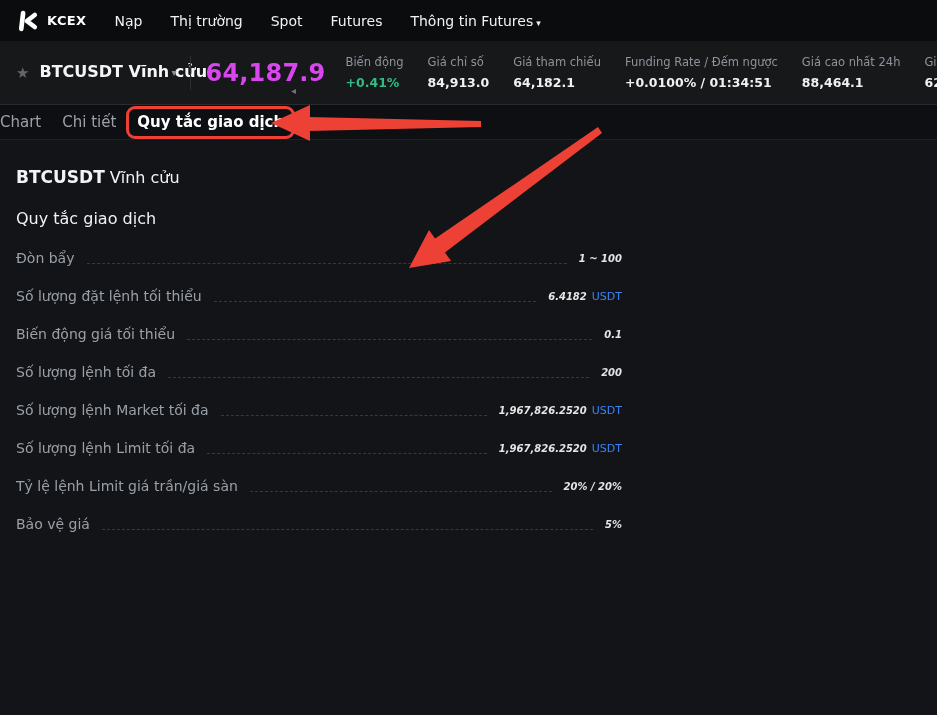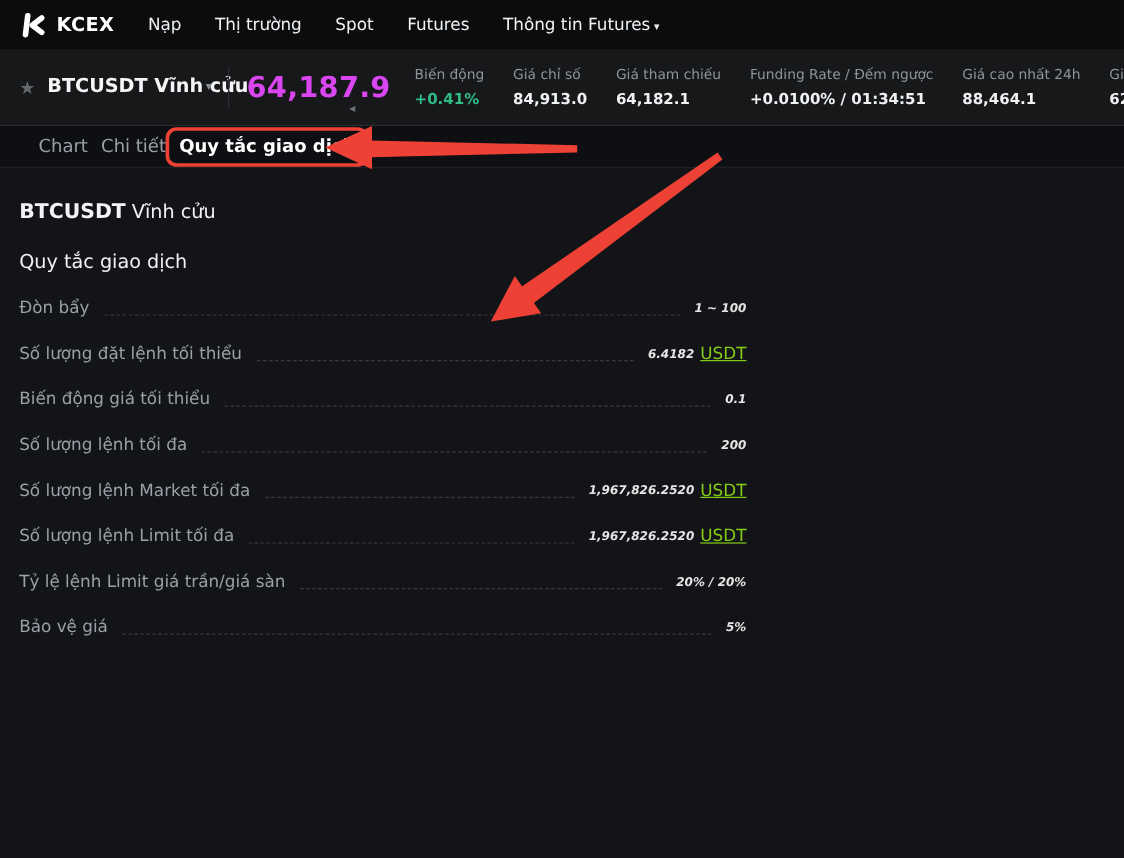--- a/index.html
+++ b/index.html
@@ -17,21 +17,21 @@
     position:relative;
   }
 
   
   .nav{
     height:41px;background:#0b0c0e;
     display:flex;align-items:center;
     padding:0 16px;gap:28px;
   }
   .brand{display:flex;align-items:center;gap:7px;cursor:pointer;}
-  .brand-name{font-size:16px;font-weight:700;letter-spacing:.4px;color:#fff;}
+  .brand-name{font-size:13px;font-weight:700;letter-spacing:.4px;color:#fff;}
   .nav-item{font-size:14px;font-weight:500;color:#f0f2f4;cursor:pointer;white-space:nowrap;}
   .nav-item .caret{font-size:9px;color:#f0f2f4;margin-left:3px;}
 
   
   .ticker{
     height:64px;background:#17181a;
     border-bottom:1px solid #292b2f;
     display:flex;align-items:center;
     padding-left:16px;
     position:relative;overflow:hidden;white-space:nowrap;
@@ -52,42 +52,42 @@
   .stat{flex:none;}
   .stat .s-label{font-size:11.5px;color:#8f939b;}
   .stat .s-value{font-size:12.5px;font-weight:700;color:#eff1f3;margin-top:6px;}
   .stat.green .s-value{color:var(--green);}
 
   
   .tabs{
     height:35px;background:#0e0f12;
     border-bottom:1px solid #1e2025;
     display:flex;align-items:center;
-    padding:0 32px;gap:11px;
+    padding:0 0;gap:21px;
   }
   .tab{font-size:15px;color:#9ba0a8;cursor:pointer;position:relative;white-space:nowrap;}
   .tab.active{color:#ffffff;font-weight:600;}
   .annot-box{
     position:absolute;left:-11px;right:-11px;top:-7px;bottom:-8px;
     border:3.5px solid var(--red);border-radius:9px;
     pointer-events:none;
   }
 
   
   .content{padding:26px 16px 0;}
   .content-title{font-size:17px;line-height:22px;color:#f2f3f5;}
   .content-title .t-symbol{font-weight:700;}
   .content-title .t-suffix{font-weight:400;font-size:16px;margin-left:5px;}
   .section-title{font-size:16px;font-weight:500;line-height:22px;color:#f0f1f3;margin-top:19px;}
   .rules{width:606px;margin-top:9px;}
   .rule{height:38px;display:flex;align-items:center;}
   .rule .r-label{font-size:14px;color:#9aa0a8;flex:none;}
   .rule .r-leader{flex:1;border-bottom:1px dashed rgba(255,255,255,.16);margin:0 12px;transform:translateY(5px);}
   .rule .r-value{font-size:10px;font-weight:700;color:#e5e5e5;flex:none;font-style:italic;}
-  .rule .r-unit{font-size:14px;font-weight:400;color:#84cc16;margin-left:5px;flex:none;text-decoration:underline;}
+  .rule .r-unit{font-size:11px;font-weight:400;color:#3b82f6;margin-left:5px;flex:none;}
   .rule .r-unit:empty{display:none;}
 
   
   .overlay{
     position:absolute;left:0;top:0;width:937px;height:715px;
     pointer-events:none;z-index:50;
   }
 </style>
 </head>
 <body>

